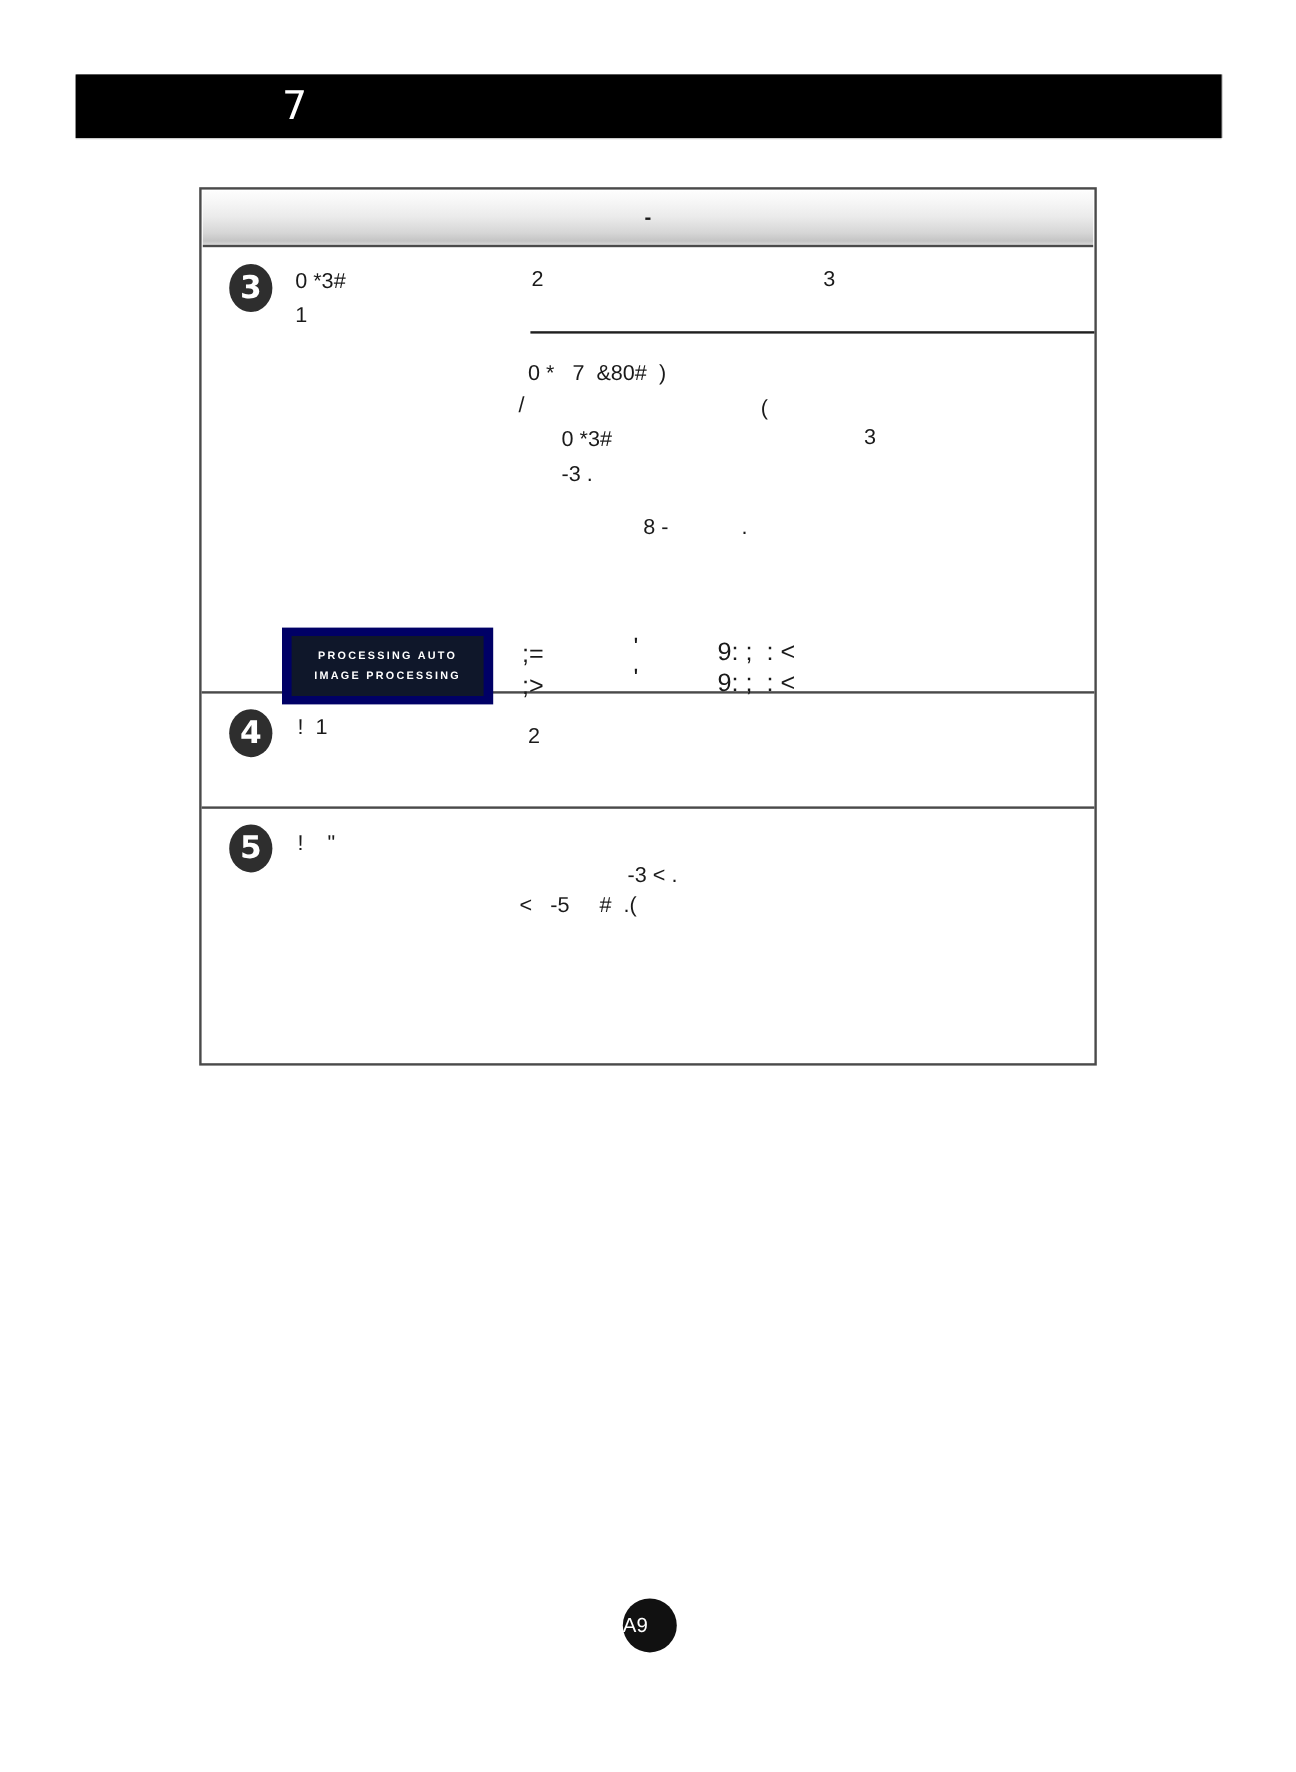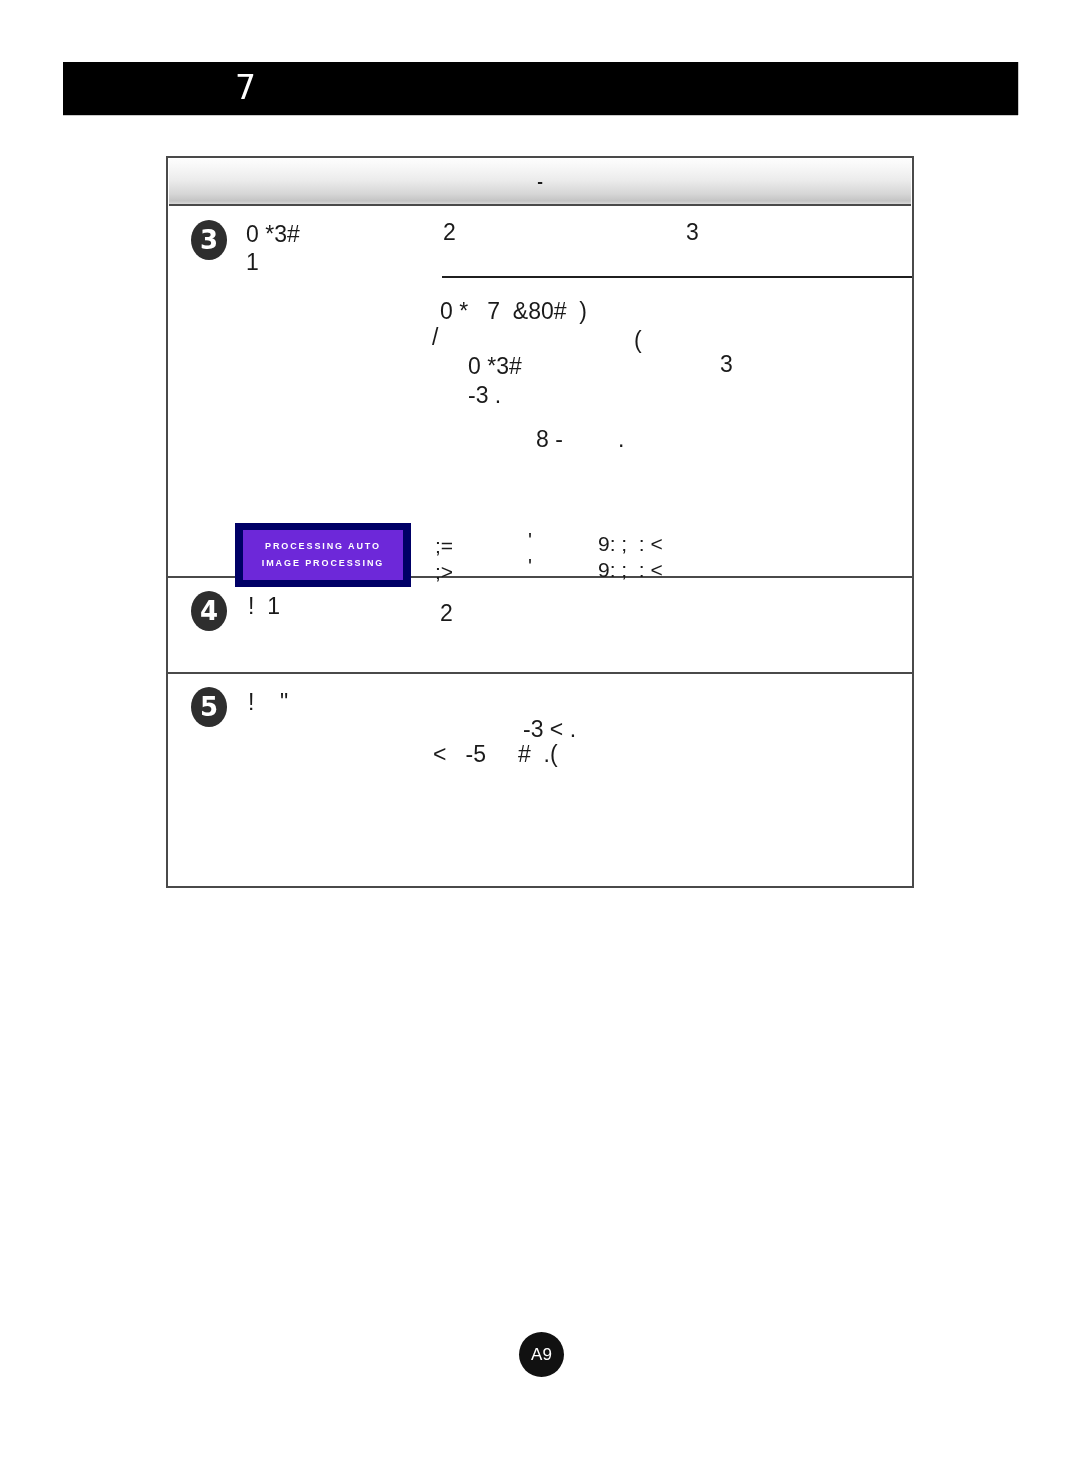--- a/index.html
+++ b/index.html
@@ -93,21 +93,21 @@
     color: #ffffff;
     font-size: 26px;
     font-weight: bold;
     text-align: center;
     line-height: 41px;
     font-family: "DejaVu Sans", sans-serif;
   }
 
   .glyph {
     position: absolute;
-    font-size: 23px;
+    font-size: 18px;
     line-height: 27px;
     color: #1a1a1a;
     white-space: pre;
     font-family: "Liberation Sans", sans-serif;
   }
   .glyph-sm {
     font-size: 21px;
     line-height: 25px;
   }
 
@@ -125,21 +125,21 @@
     top: 316px;
     width: 176px;
     height: 64px;
     background: #000066;
     padding: 7px 8px;
     box-sizing: border-box;
   }
   .osd-inner {
     width: 100%;
     height: 100%;
-    background: #6d28d9;
+    background: #0f172a;
     display: flex;
     flex-direction: column;
     align-items: center;
     justify-content: center;
   }
   .osd-line {
     color: #ffffff;
     font-size: 9px;
     font-weight: bold;
     letter-spacing: 1.9px;
@@ -152,21 +152,20 @@
   .page-badge {
     position: absolute;
     left: 519px;
     top: 1332px;
     width: 45px;
     height: 45px;
     border-radius: 50%;
     background: #111111;
     color: #ffffff;
     font-size: 17px;
-    text-align: center;
     line-height: 46px;
     font-family: "Liberation Sans", sans-serif;
   }
 </style>
 </head>
 <body>
 
 <div class="title-bar">
   <div class="title-bar-number">7</div>
 </div>

